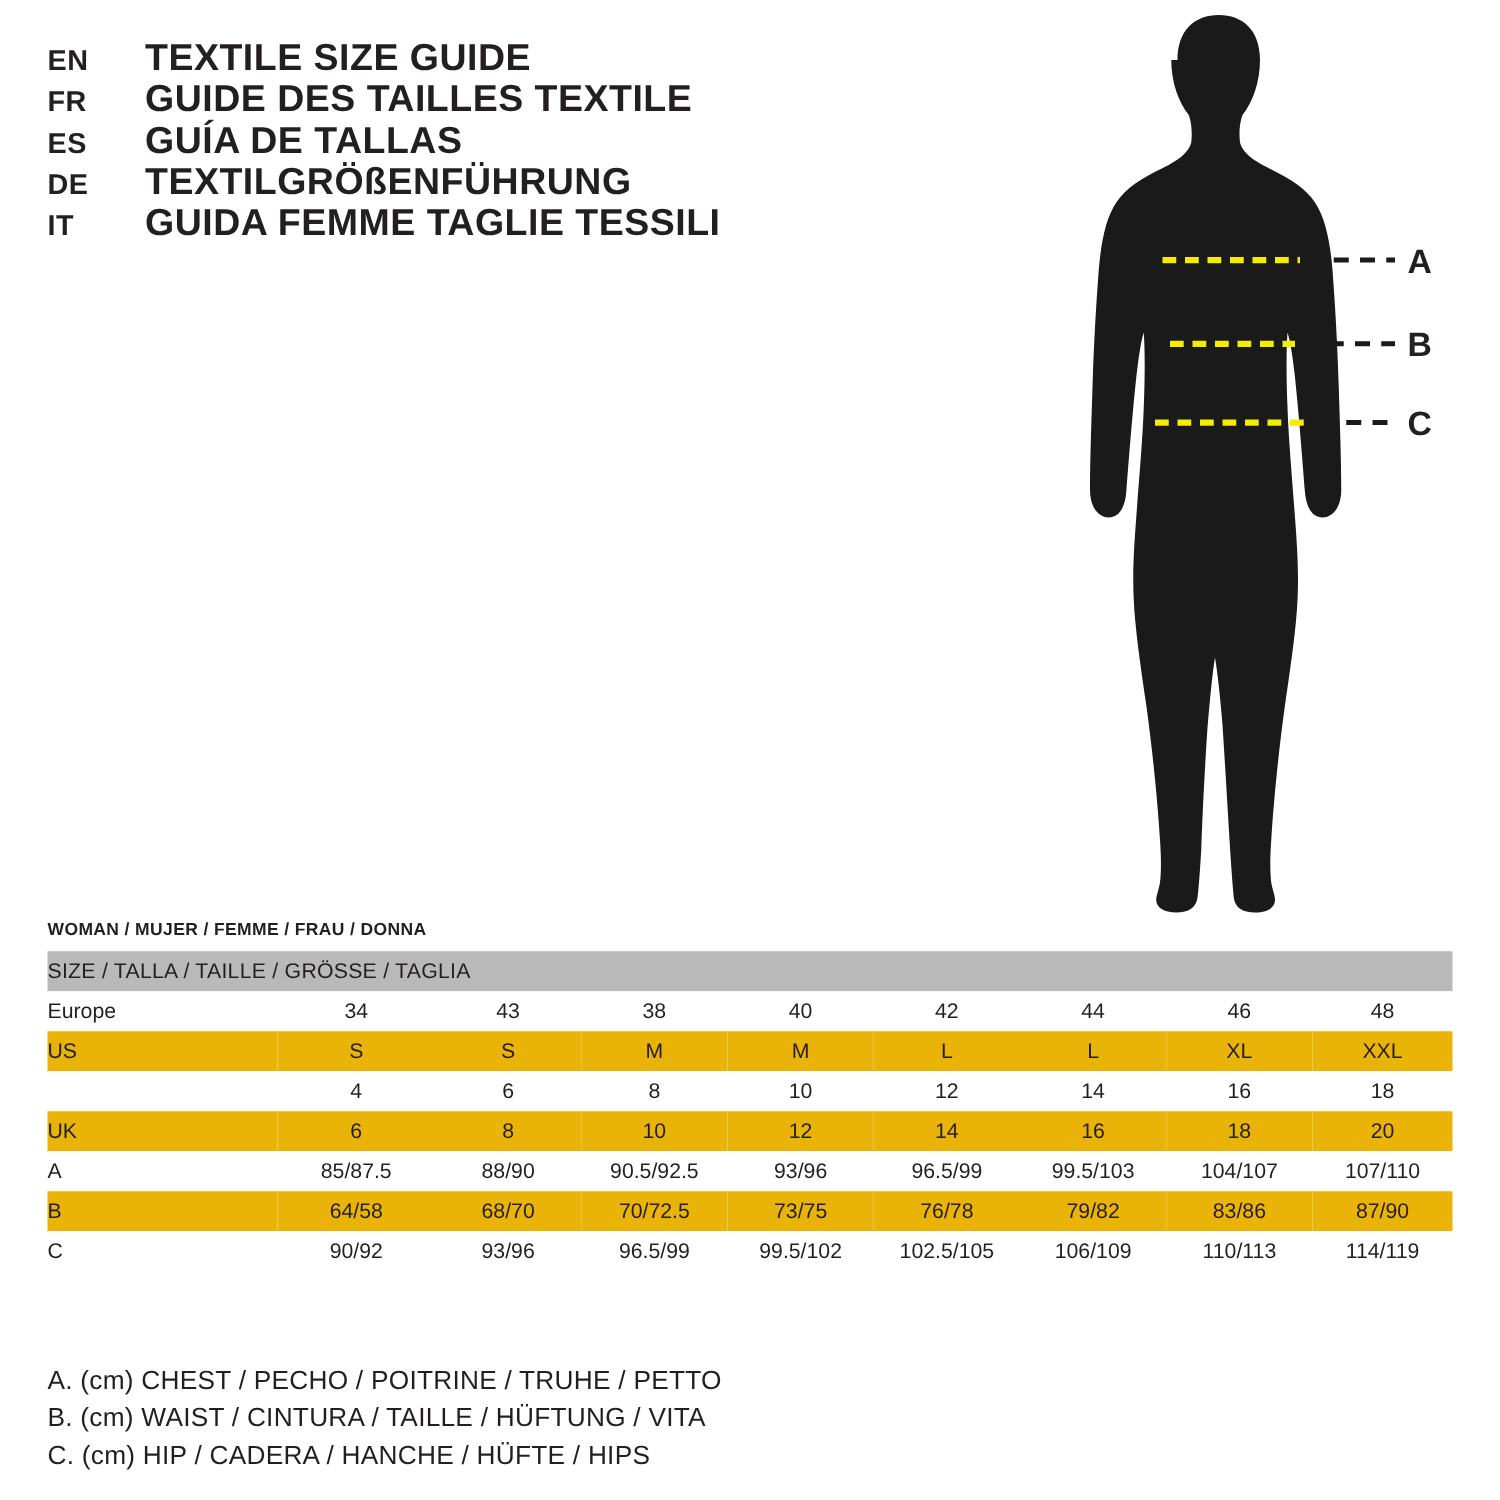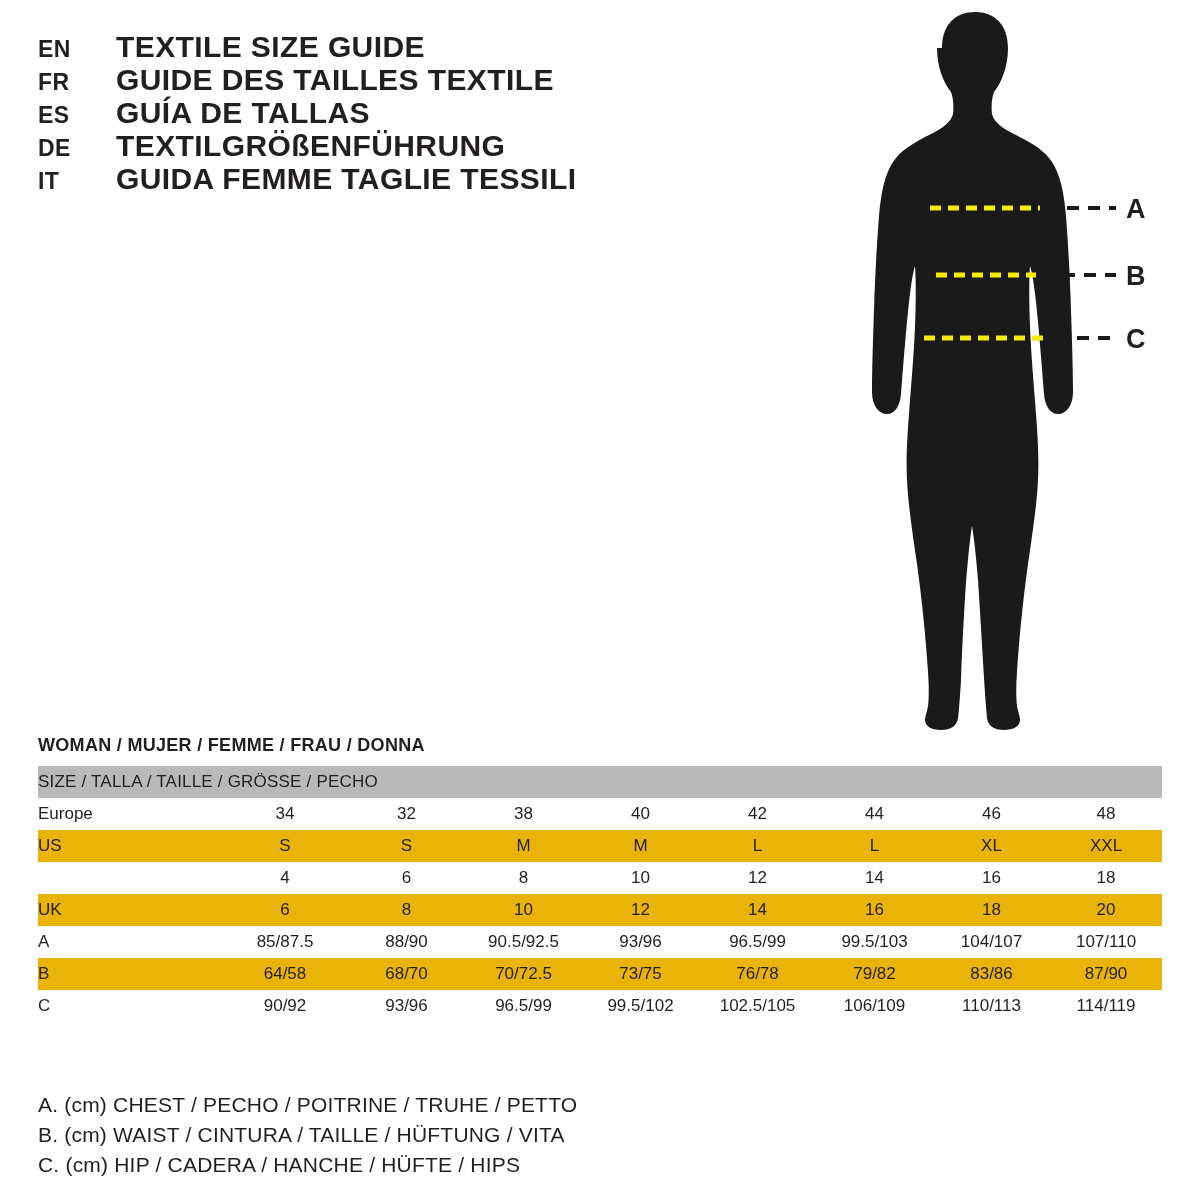--- a/index.html
+++ b/index.html
@@ -61,21 +61,21 @@
   }
 
   
   .table-section {
     position: absolute;
     left: 38px;
     top: 735px;
     width: 1125px;
   }
   .woman-label {
-    font-size: 18px;
+    font-size: 14px;
     font-weight: bold;
     letter-spacing: 0.3px;
     color: #231f20;
     margin-bottom: 10px;
   }
   table.size-table {
     border-collapse: collapse;
     width: 1124px;
     table-layout: fixed;
     font-size: 17px;
@@ -228,27 +228,27 @@
         <col style="width:117px">
         <col style="width:117px">
         <col style="width:117px">
         <col style="width:117px">
         <col style="width:117px">
         <col style="width:117px">
         <col style="width:112px">
       </colgroup>
       <tbody>
         <tr class="hdr-row">
-          <td colspan="9">SIZE / TALLA / TAILLE / GRÖSSE / PECHO</td>
+          <td colspan="9">SIZE / TALLA / TAILLE / GRÖSSE / TAGLIA</td>
         </tr>
 
         <tr class="row-plain">
           <td class="cell-label">Europe</td>
           <td class="cell-val">34</td>
-          <td class="cell-val">32</td>
+          <td class="cell-val">43</td>
           <td class="cell-val">38</td>
           <td class="cell-val">40</td>
           <td class="cell-val">42</td>
           <td class="cell-val">44</td>
           <td class="cell-val">46</td>
           <td class="cell-val">48</td>
         </tr>
 
         <tr class="row-alt">
           <td class="cell-label">US</td>

